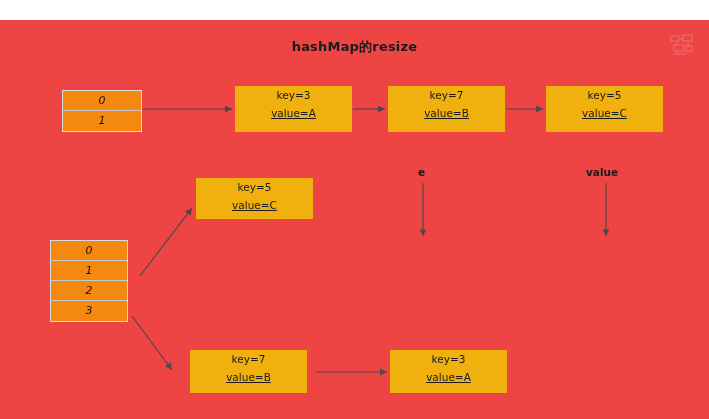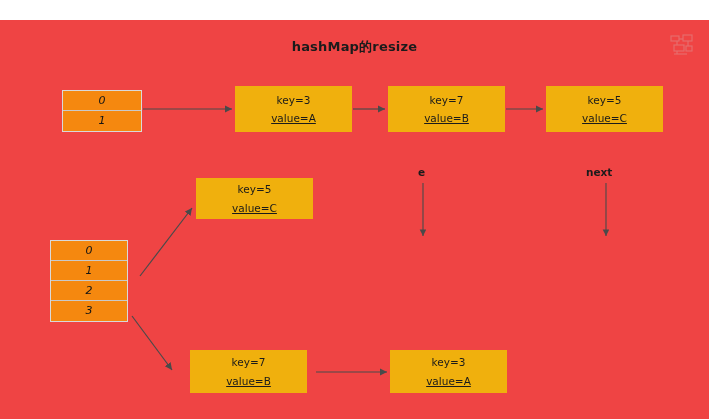--- a/index.html
+++ b/index.html
@@ -69,21 +69,21 @@
   #table-new { left: 50px; top: 220px; width: 78px; }
 
   
   .node-box {
     position: absolute;
     box-sizing: border-box;
     background: #f0b00d;
     display: flex;
     flex-direction: column;
     align-items: center;
-    justify-content: center;
+    justify-content: flex-start;
     font-size: 10.5px;
     color: #1b1b1b;
     line-height: 1.75;
   }
   .node-box .node-line { white-space: nowrap; }
   .node-box .node-line.italicish { font-style: normal; text-decoration: underline; }
 
   #node-a { left: 235px; top: 66px;  width: 117px; height: 46px; }
   #node-b { left: 388px; top: 66px;  width: 117px; height: 46px; }
   #node-c { left: 546px; top: 66px;  width: 117px; height: 46px; }
@@ -166,21 +166,21 @@
     <span class="node-line">key=7</span>
     <span class="node-line italicish">value=B</span>
   </div>
 
   <div class="node-box" id="node-f">
     <span class="node-line">key=3</span>
     <span class="node-line italicish">value=A</span>
   </div>
 
   <div class="ptr-label" id="label-e">e</div>
-  <div class="ptr-label" id="label-next">next</div>
+  <div class="ptr-label" id="label-next">value</div>
 
   <svg id="arrows">
     <defs>
       <marker id="ah" markerWidth="7" markerHeight="7" refX="6" refY="3" orient="auto" markerUnits="strokeWidth">
         <path d="M0,0 L6,3 L0,6 z" fill="#4a4a4a"></path>
       </marker>
     </defs>
 
     <line x1="143" y1="89" x2="232" y2="89" stroke="#4a4a4a" stroke-width="1.2" marker-end="url(#ah)"></line>
 

